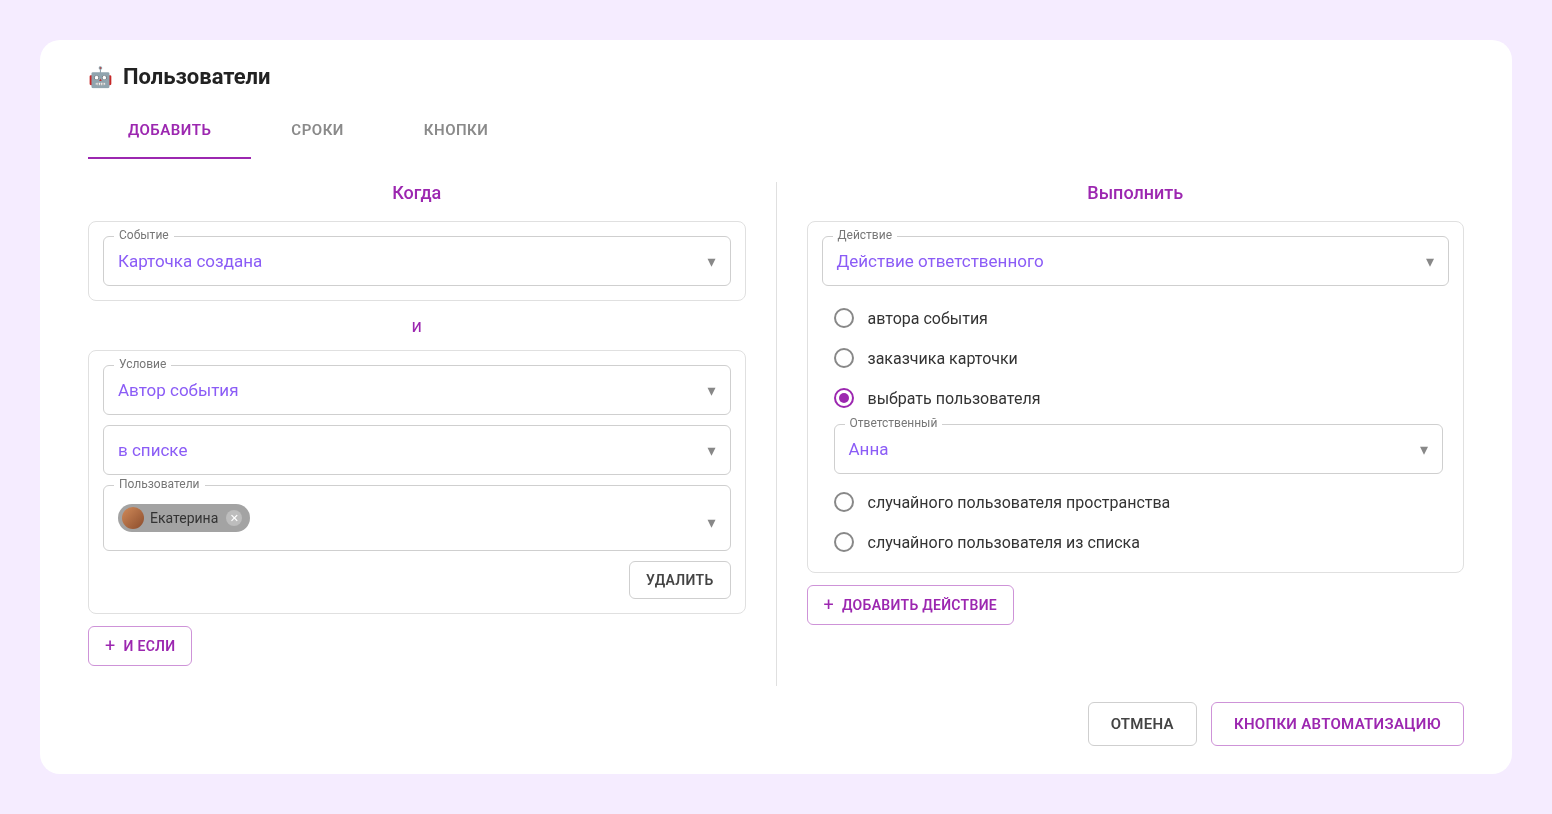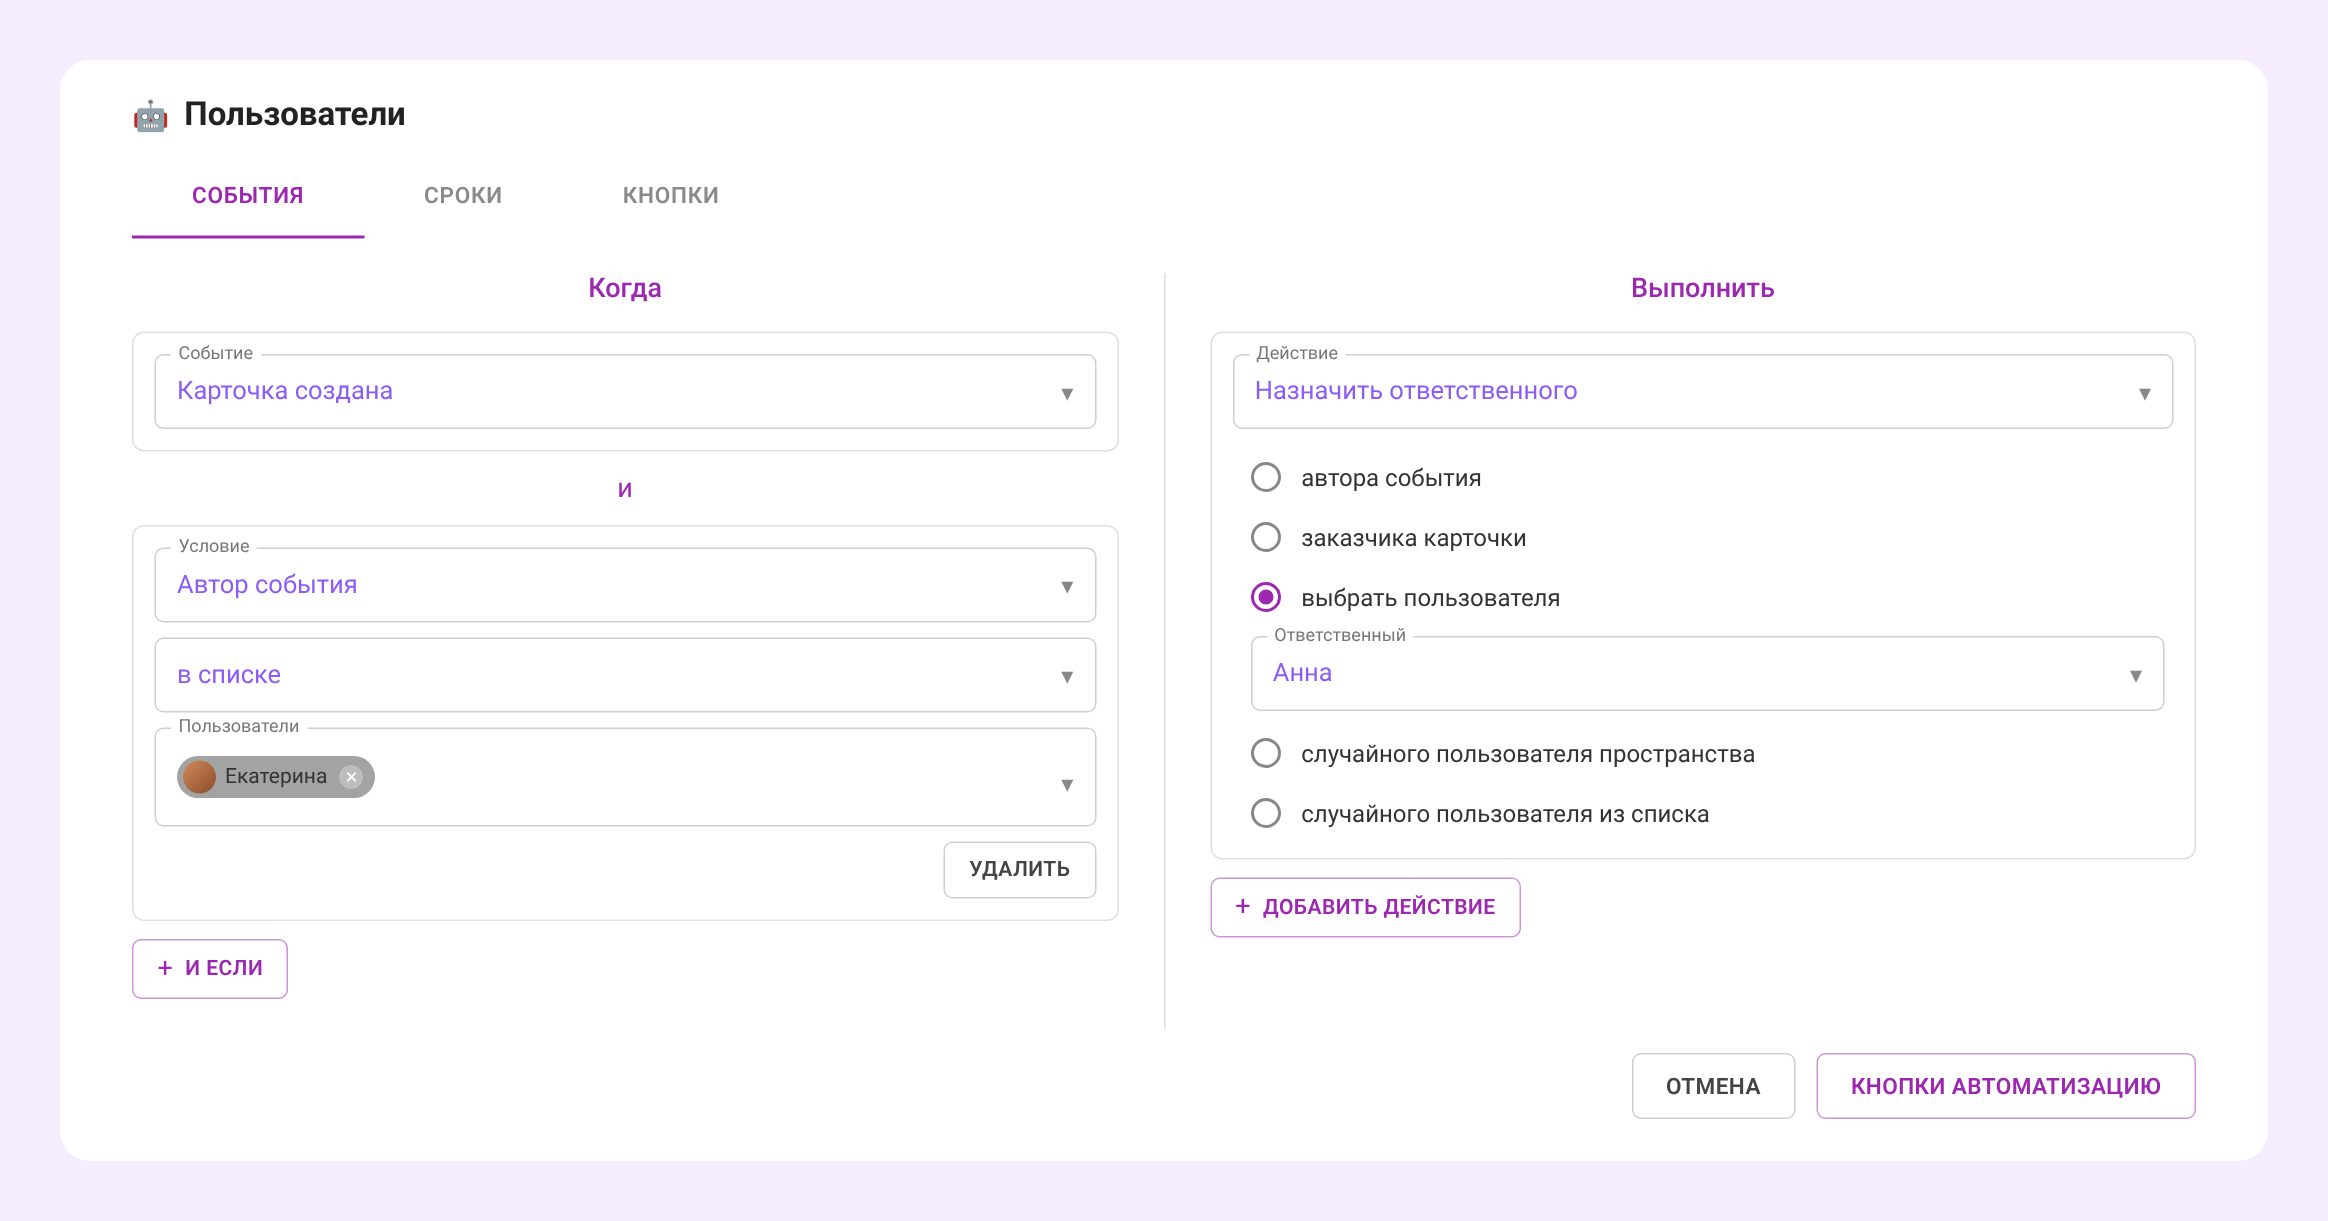--- a/index.html
+++ b/index.html
@@ -237,21 +237,21 @@
 <body>
 
 <div class="card">
 
   <div class="header">
     <span class="robot-icon">🤖</span>
     <h1>Пользователи</h1>
   </div>
 
   <div class="tabs">
-    <div class="tab active">СОБЫТИЯ</div>
+    <div class="tab active">ДОБАВИТЬ</div>
     <div class="tab">СРОКИ</div>
     <div class="tab">КНОПКИ</div>
   </div>
 
   <div class="columns">
 
     <div class="col">
       <div class="col-title">Когда</div>
 
       <div class="panel">
@@ -302,21 +302,21 @@
     </div>
 
     <div class="divider"></div>
 
     <div class="col">
       <div class="col-title">Выполнить</div>
 
       <div class="panel" style="padding-bottom:6px;">
         <div class="field" style="margin-bottom:6px;">
           <span class="floating-label">Действие</span>
-          <span class="value">Назначить ответственного</span>
+          <span class="value">Действие ответственного</span>
           <span class="chev">▾</span>
         </div>
 
         <div class="radio-group">
           <div class="radio-item">
             <span class="radio"></span>
             <span>автора события</span>
           </div>
           <div class="radio-item">
             <span class="radio"></span>

